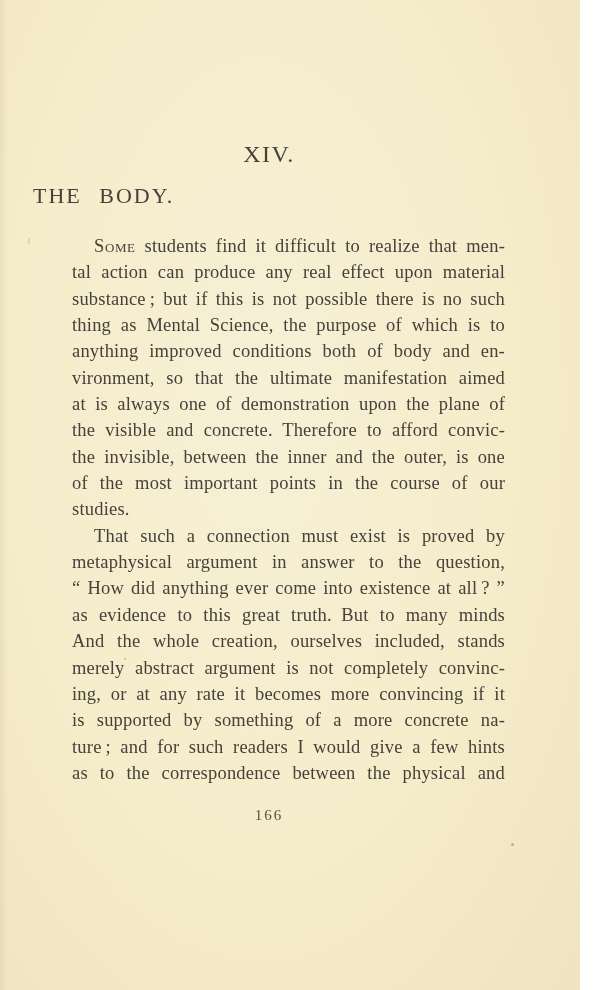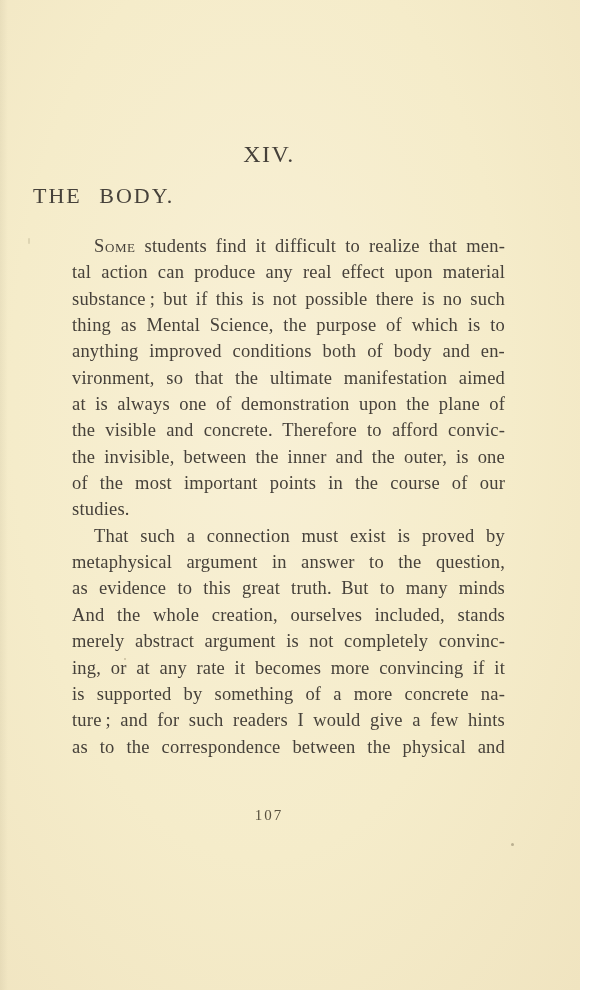--- a/index.html
+++ b/index.html
@@ -99,27 +99,28 @@
     <div class="line">thing as Mental Science, the purpose of which is to</div>
     <div class="line">anything improved conditions both of body and en-</div>
     <div class="line">vironment, so that the ultimate manifestation aimed</div>
     <div class="line">at is always one of demonstration upon the plane of</div>
     <div class="line">the visible and concrete. Therefore to afford convic-</div>
     <div class="line">the invisible, between the inner and the outer, is one</div>
     <div class="line">of the most important points in the course of our</div>
     <div class="line para-end">studies.</div>
     <div class="line indent">That such a connection must exist is proved by</div>
     <div class="line">metaphysical argument in answer to the question,</div>
+    <div class="line">“ How did anything ever come into existence at all ? ”</div>
     <div class="line">as evidence to this great truth. But to many minds</div>
     <div class="line">And the whole creation, ourselves included, stands</div>
     <div class="line">merely abstract argument is not completely convinc-</div>
     <div class="line">ing, or at any rate it becomes more convincing if it</div>
     <div class="line">is supported by something of a more concrete na-</div>
     <div class="line">ture ; and for such readers I would give a few hints</div>
     <div class="line">as to the correspondence between the physical and</div>
   </div>
 
-  <div class="page-number">107</div>
+  <div class="page-number">166</div>
 
   <div class="speck speck-1"></div>
   <div class="speck speck-2"></div>
   <div class="speck speck-3"></div>
 </div>
 
 </body></html>

